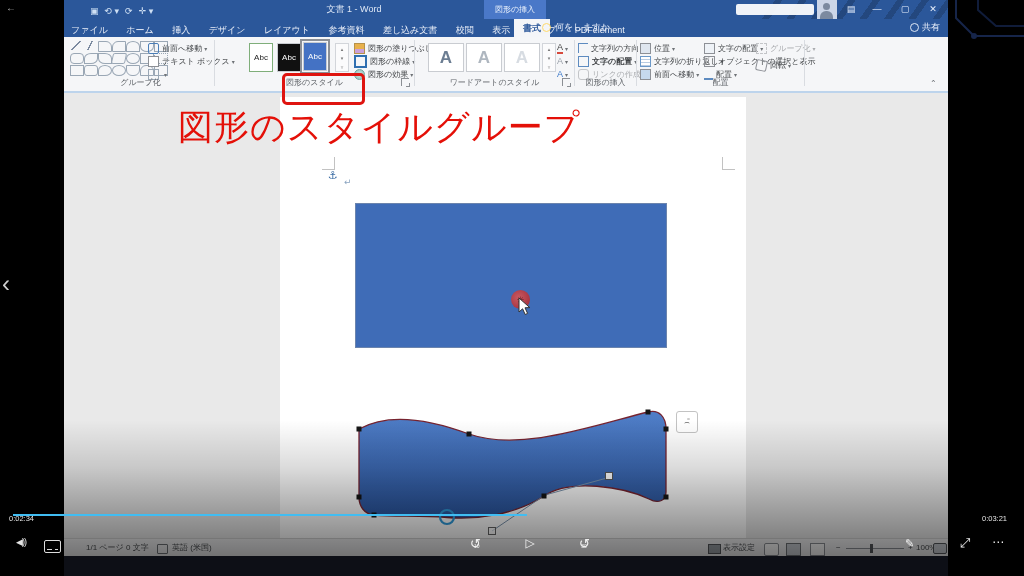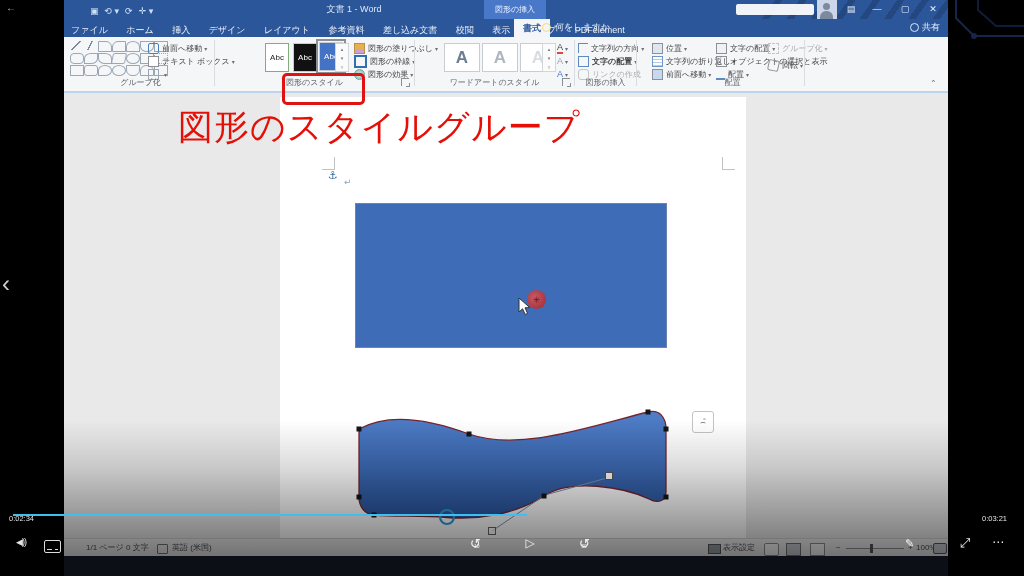--- a/index.html
+++ b/index.html
@@ -1,19 +1,19 @@
 <!DOCTYPE html>
 <html><head>
 <meta charset="utf-8">
 <style>
   html,body{margin:0;padding:0;background:#000;}
   body{width:1024px;height:576px;position:relative;overflow:hidden;
        font-family:"Liberation Sans","DejaVu Sans",sans-serif;color:#222;}
   .ab{position:absolute;}
-  .ctr{display:flex;align-items:center;justify-content:center;margin-left:16px;}
+  .ctr{display:flex;align-items:center;justify-content:center;}
   
   #rail-left{left:0;top:0;width:64px;height:576px;background:#000;z-index:30;}
   #rail-right{left:948px;top:0;width:76px;height:497px;background:#000;z-index:30;}
   .railtxt{color:#e4e4e4;font-size:8px;}
   
   #desktop{left:64px;top:0;width:884px;height:576px;background:#e9e9e9;z-index:1;}
   
   #titlebar{left:0;top:0;width:884px;height:19px;background:#2b579a;}
   .tb-deco{right:0;top:0;width:190px;height:19px;
     background:repeating-linear-gradient(125deg,rgba(0,0,0,0) 0 14px,rgba(0,0,0,0.18) 14px 20px);}
@@ -220,21 +220,21 @@
           <span class="dd">▾</span>
       </div>
       <div class="rrow gray ab" style="left:2px;top:31px;">
         <div class="mini" style="border:1px solid #c3c5c8;border-radius:3px;"></div>
         <span class="rlbl">リンクの作成</span>
       </div>
       <div class="grplbl ab">図形の挿入</div>
     </div>
     <div class="rsep ab" style="left:572px;"></div>
 
-    <div class="ab" style="left:574px;top:0;width:165px;height:52px;margin-left:12px;">
+    <div class="ab" style="left:574px;top:0;width:165px;height:52px;">
       <div class="rrow ab" style="left:2px;top:5px;">
         <div class="mini" style="border:1px solid #8d9096;background:#dfe6ef;"></div>
         <span class="rlbl">位置</span>
           <span class="dd">▾</span>
       </div>
       <div class="rrow ab" style="left:2px;top:18px;">
         <div class="mini" style="border:1px solid #6b98c8;background:repeating-linear-gradient(#fff 0 2px,#b9cce2 2px 3px);"></div>
         <span class="rlbl">文字列の折り返し</span>
           <span class="dd">▾</span>
       </div>

